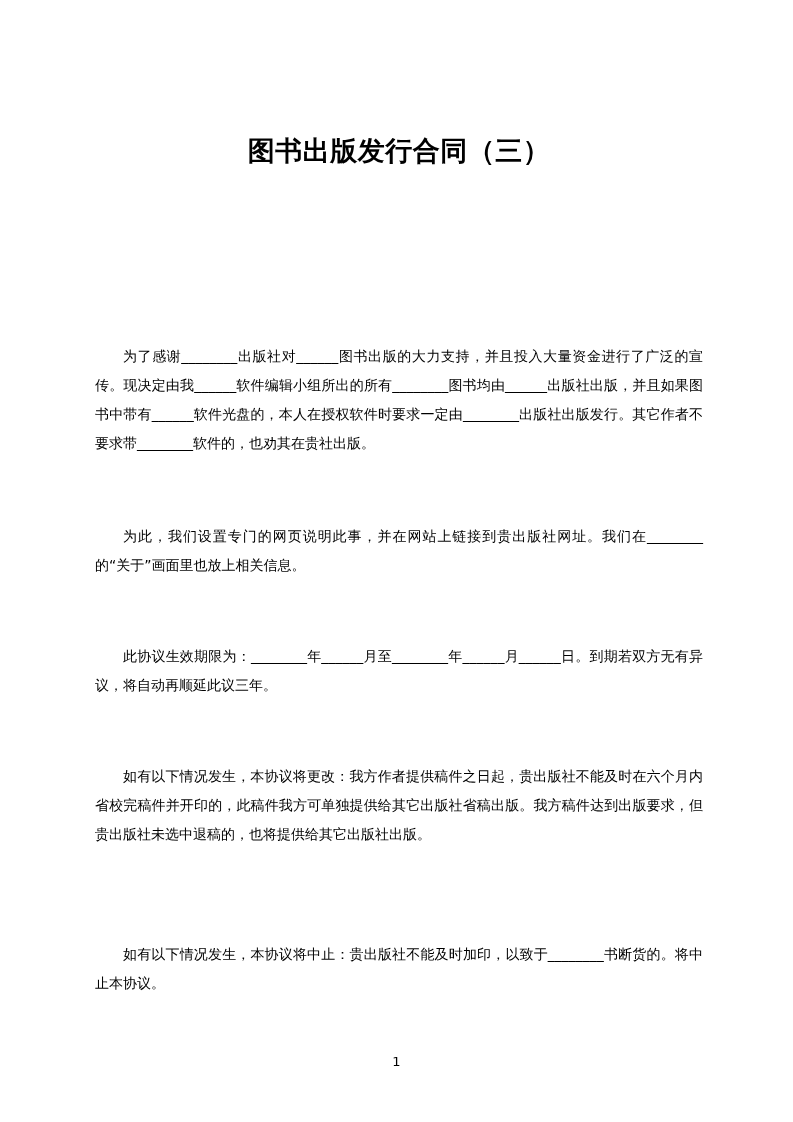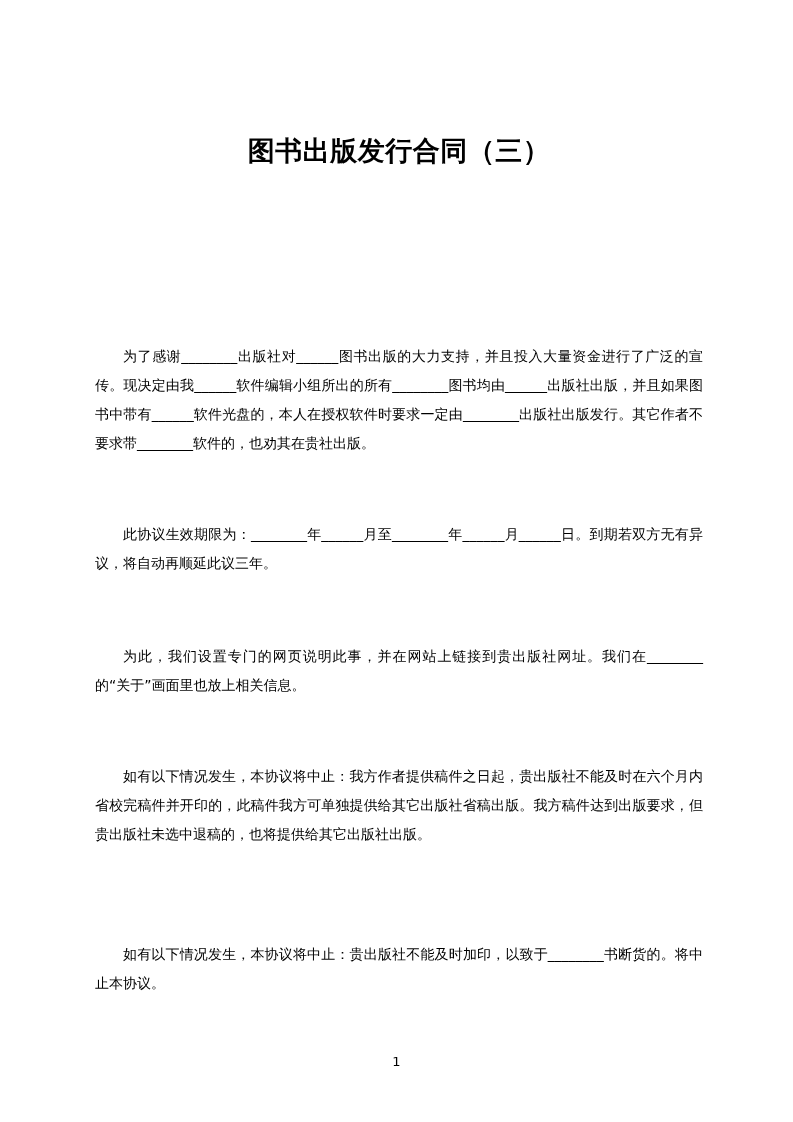--- a/index.html
+++ b/index.html
@@ -58,24 +58,24 @@
 </head>
 <body>
 
 <div class="page">
   <div class="content">
 
     <div class="doc-title">图书出版发行合同（三）</div>
 
     <div class="para p1">为了感谢________出版社对______图书出版的大力支持，并且投入大量资金进行了广泛的宣传。现决定由我______软件编辑小组所出的所有________图书均由______出版社出版，并且如果图书中带有______软件光盘的，本人在授权软件时要求一定由________出版社出版发行。其它作者不要求带________软件的，也劝其在贵社出版。</div>
 
+    <div class="para p2">为此，我们设置专门的网页说明此事，并在网站上链接到贵出版社网址。我们在________的“关于”画面里也放上相关信息。</div>
+
     <div class="para p3">此协议生效期限为：________年______月至________年______月______日。到期若双方无有异议，将自动再顺延此议三年。</div>
 
-    <div class="para p2">为此，我们设置专门的网页说明此事，并在网站上链接到贵出版社网址。我们在________的“关于”画面里也放上相关信息。</div>
-
-    <div class="para p4">如有以下情况发生，本协议将中止：我方作者提供稿件之日起，贵出版社不能及时在六个月内省校完稿件并开印的，此稿件我方可单独提供给其它出版社省稿出版。我方稿件达到出版要求，但贵出版社未选中退稿的，也将提供给其它出版社出版。</div>
+    <div class="para p4">如有以下情况发生，本协议将更改：我方作者提供稿件之日起，贵出版社不能及时在六个月内省校完稿件并开印的，此稿件我方可单独提供给其它出版社省稿出版。我方稿件达到出版要求，但贵出版社未选中退稿的，也将提供给其它出版社出版。</div>
 
     <div class="para p5">如有以下情况发生，本协议将中止：贵出版社不能及时加印，以致于________书断货的。将中止本协议。</div>
 
   </div>
 
   <div class="page-number">1</div>
 </div>
 
 </body></html>

